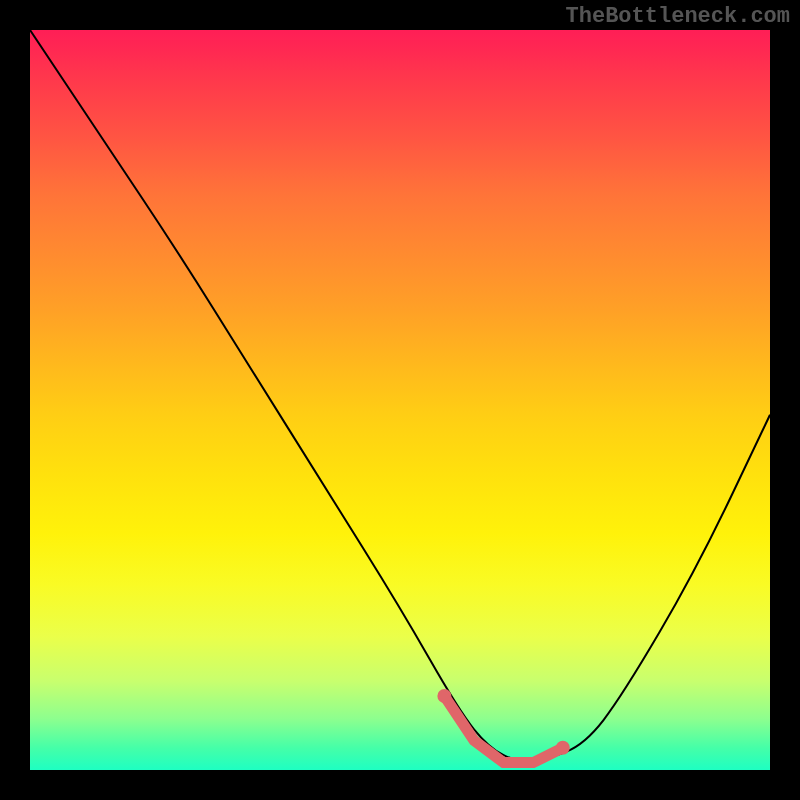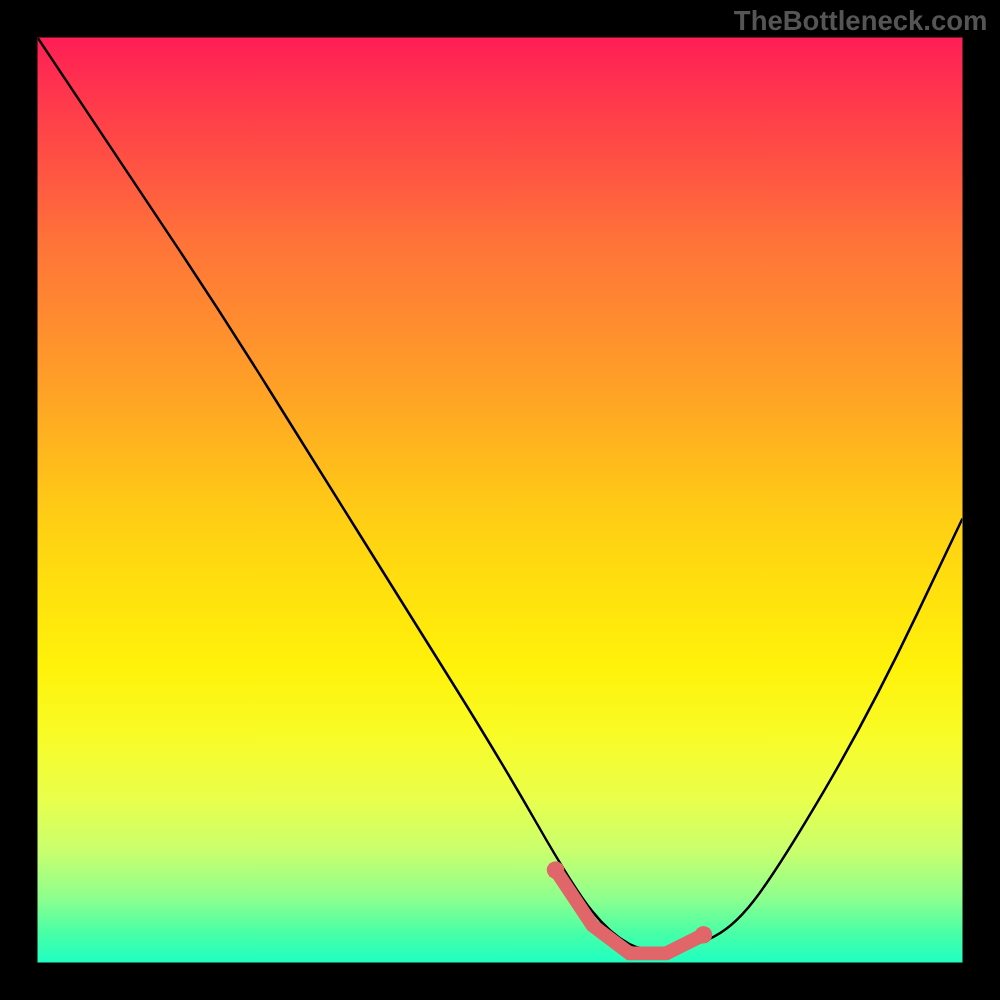--- a/index.html
+++ b/index.html
@@ -15,20 +15,21 @@
     background: #000;
   }
   .attribution {
     position: absolute;
     top: 4px;
     right: 10px;
     color: #555;
     font-size: 22px;
     font-weight: bold;
     z-index: 10;
+    font-family: Liberation Mono, monospace;
   }
   .plot-area {
     position: absolute;
     left: 30px;
     top: 30px;
     width: 740px;
     height: 740px;
     background: linear-gradient(to bottom,
       #ff1e56 0%,
       #ff3d4a 8%,

